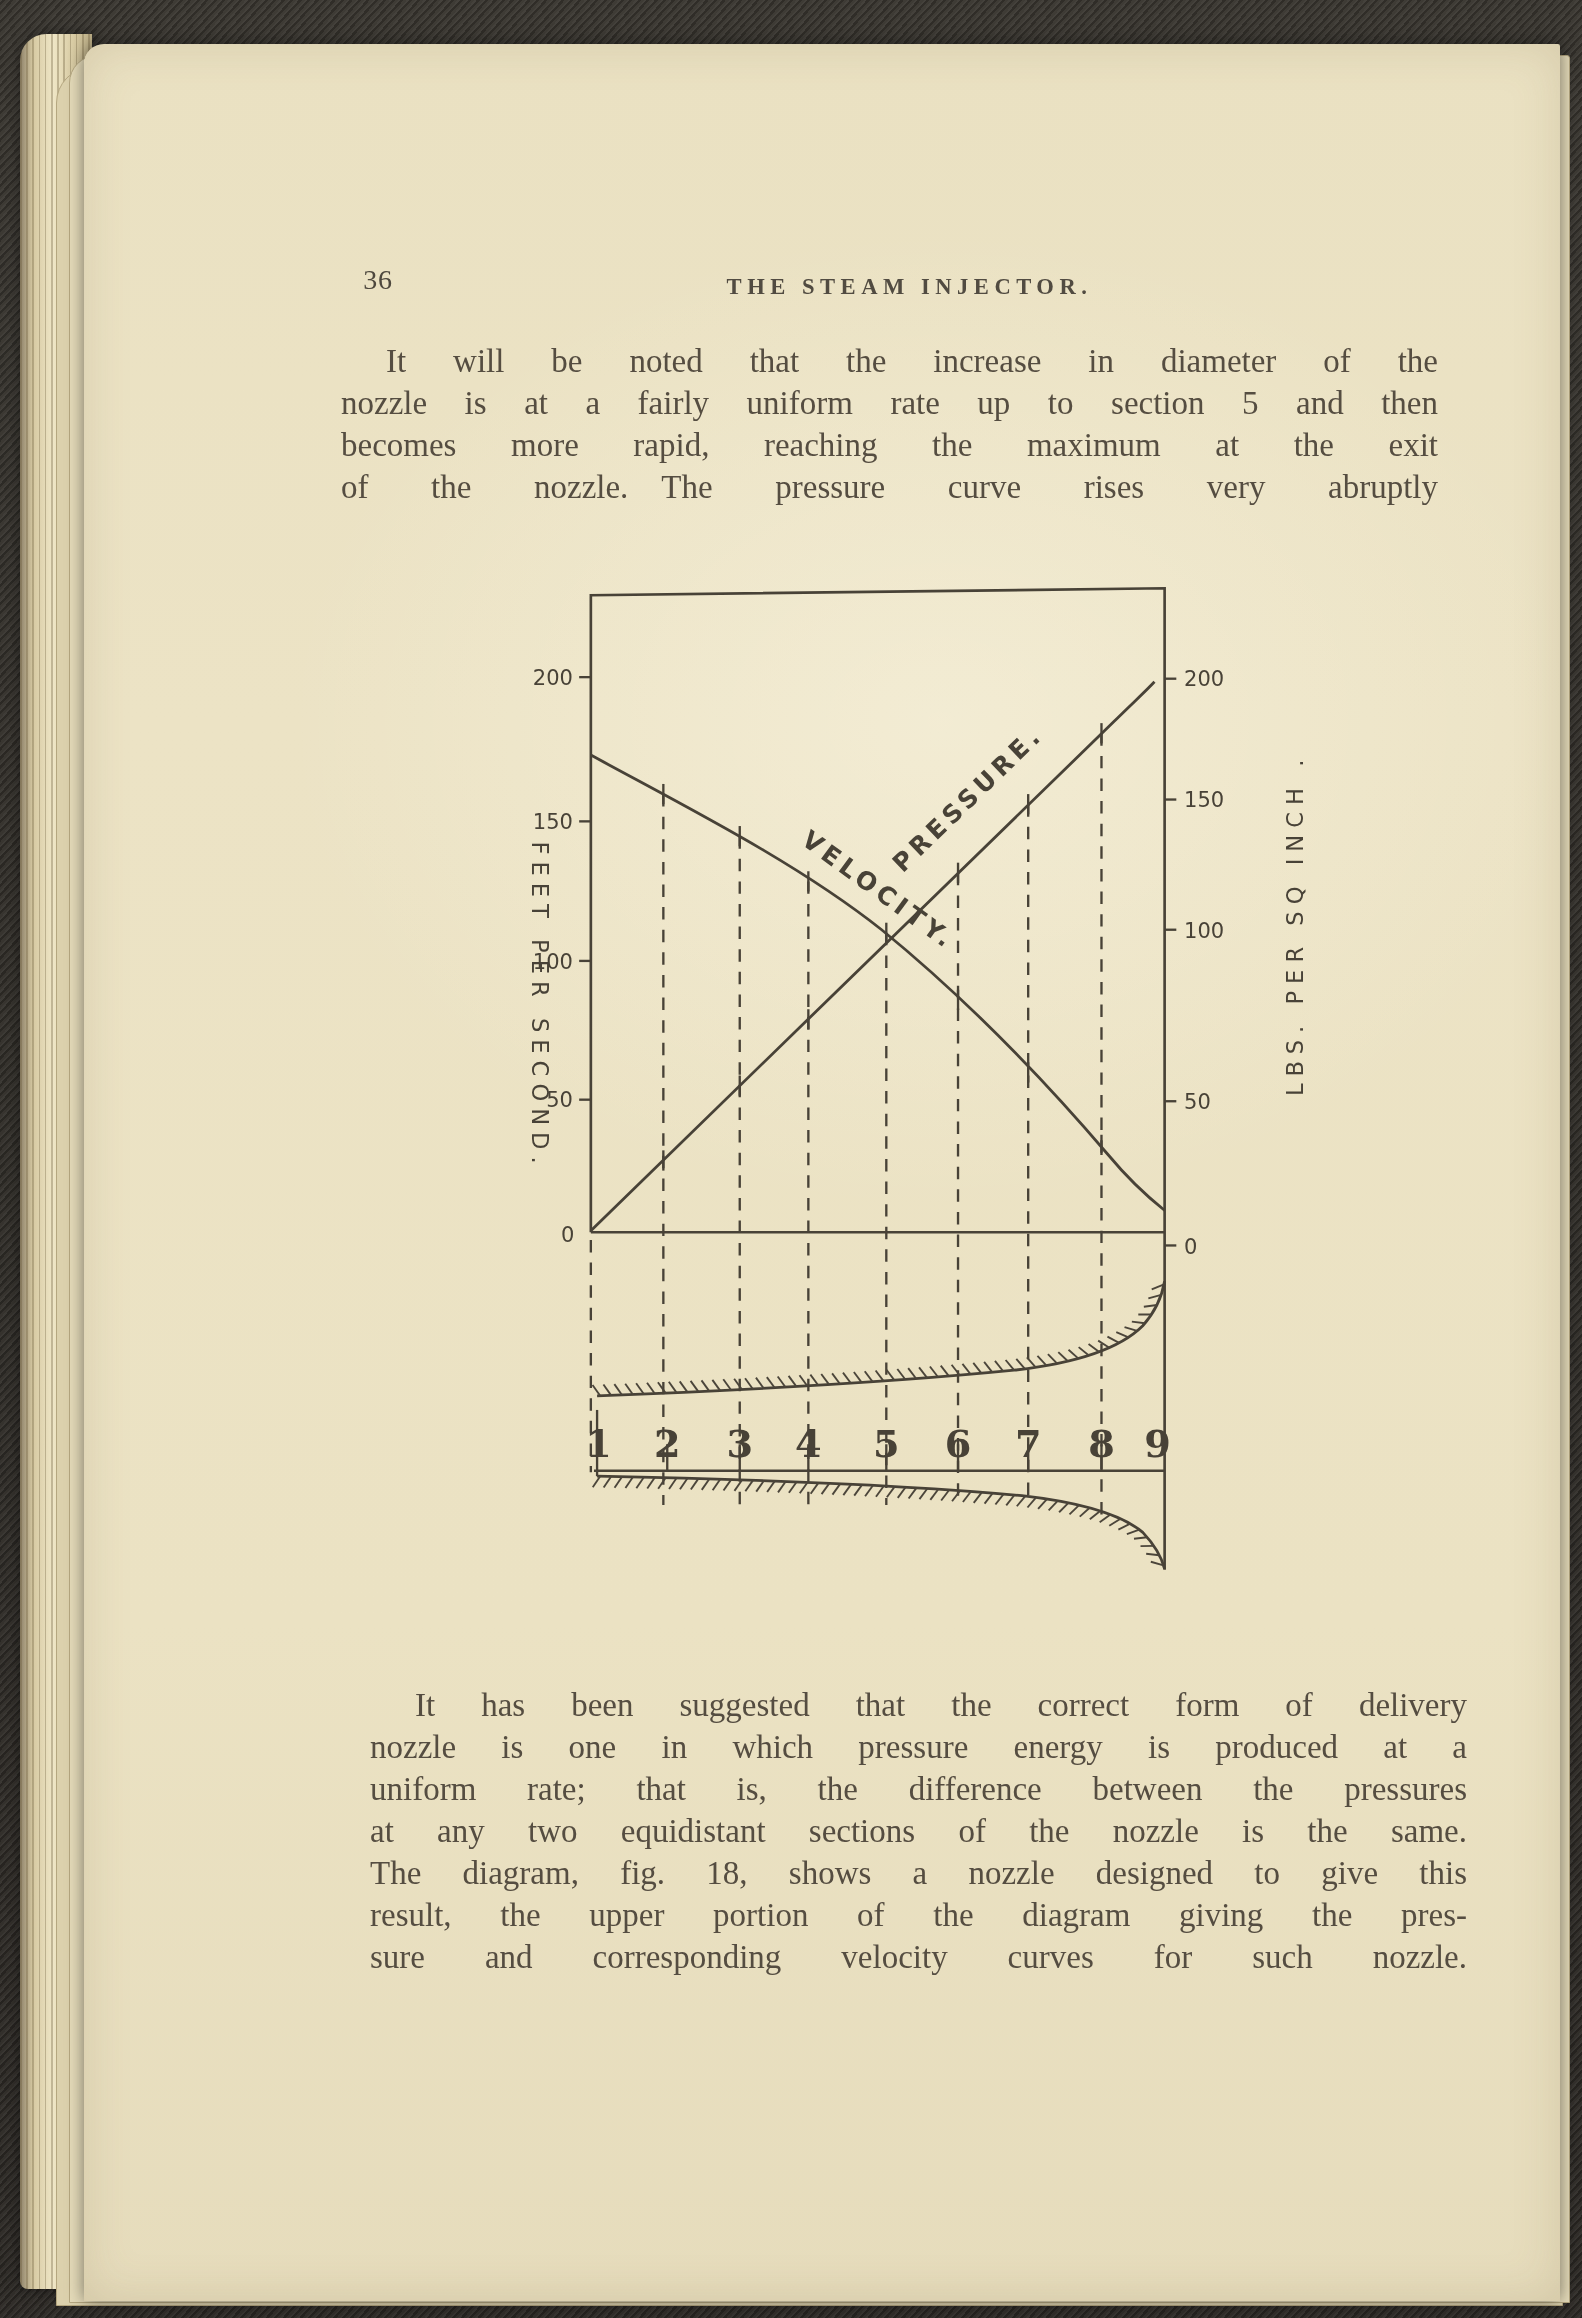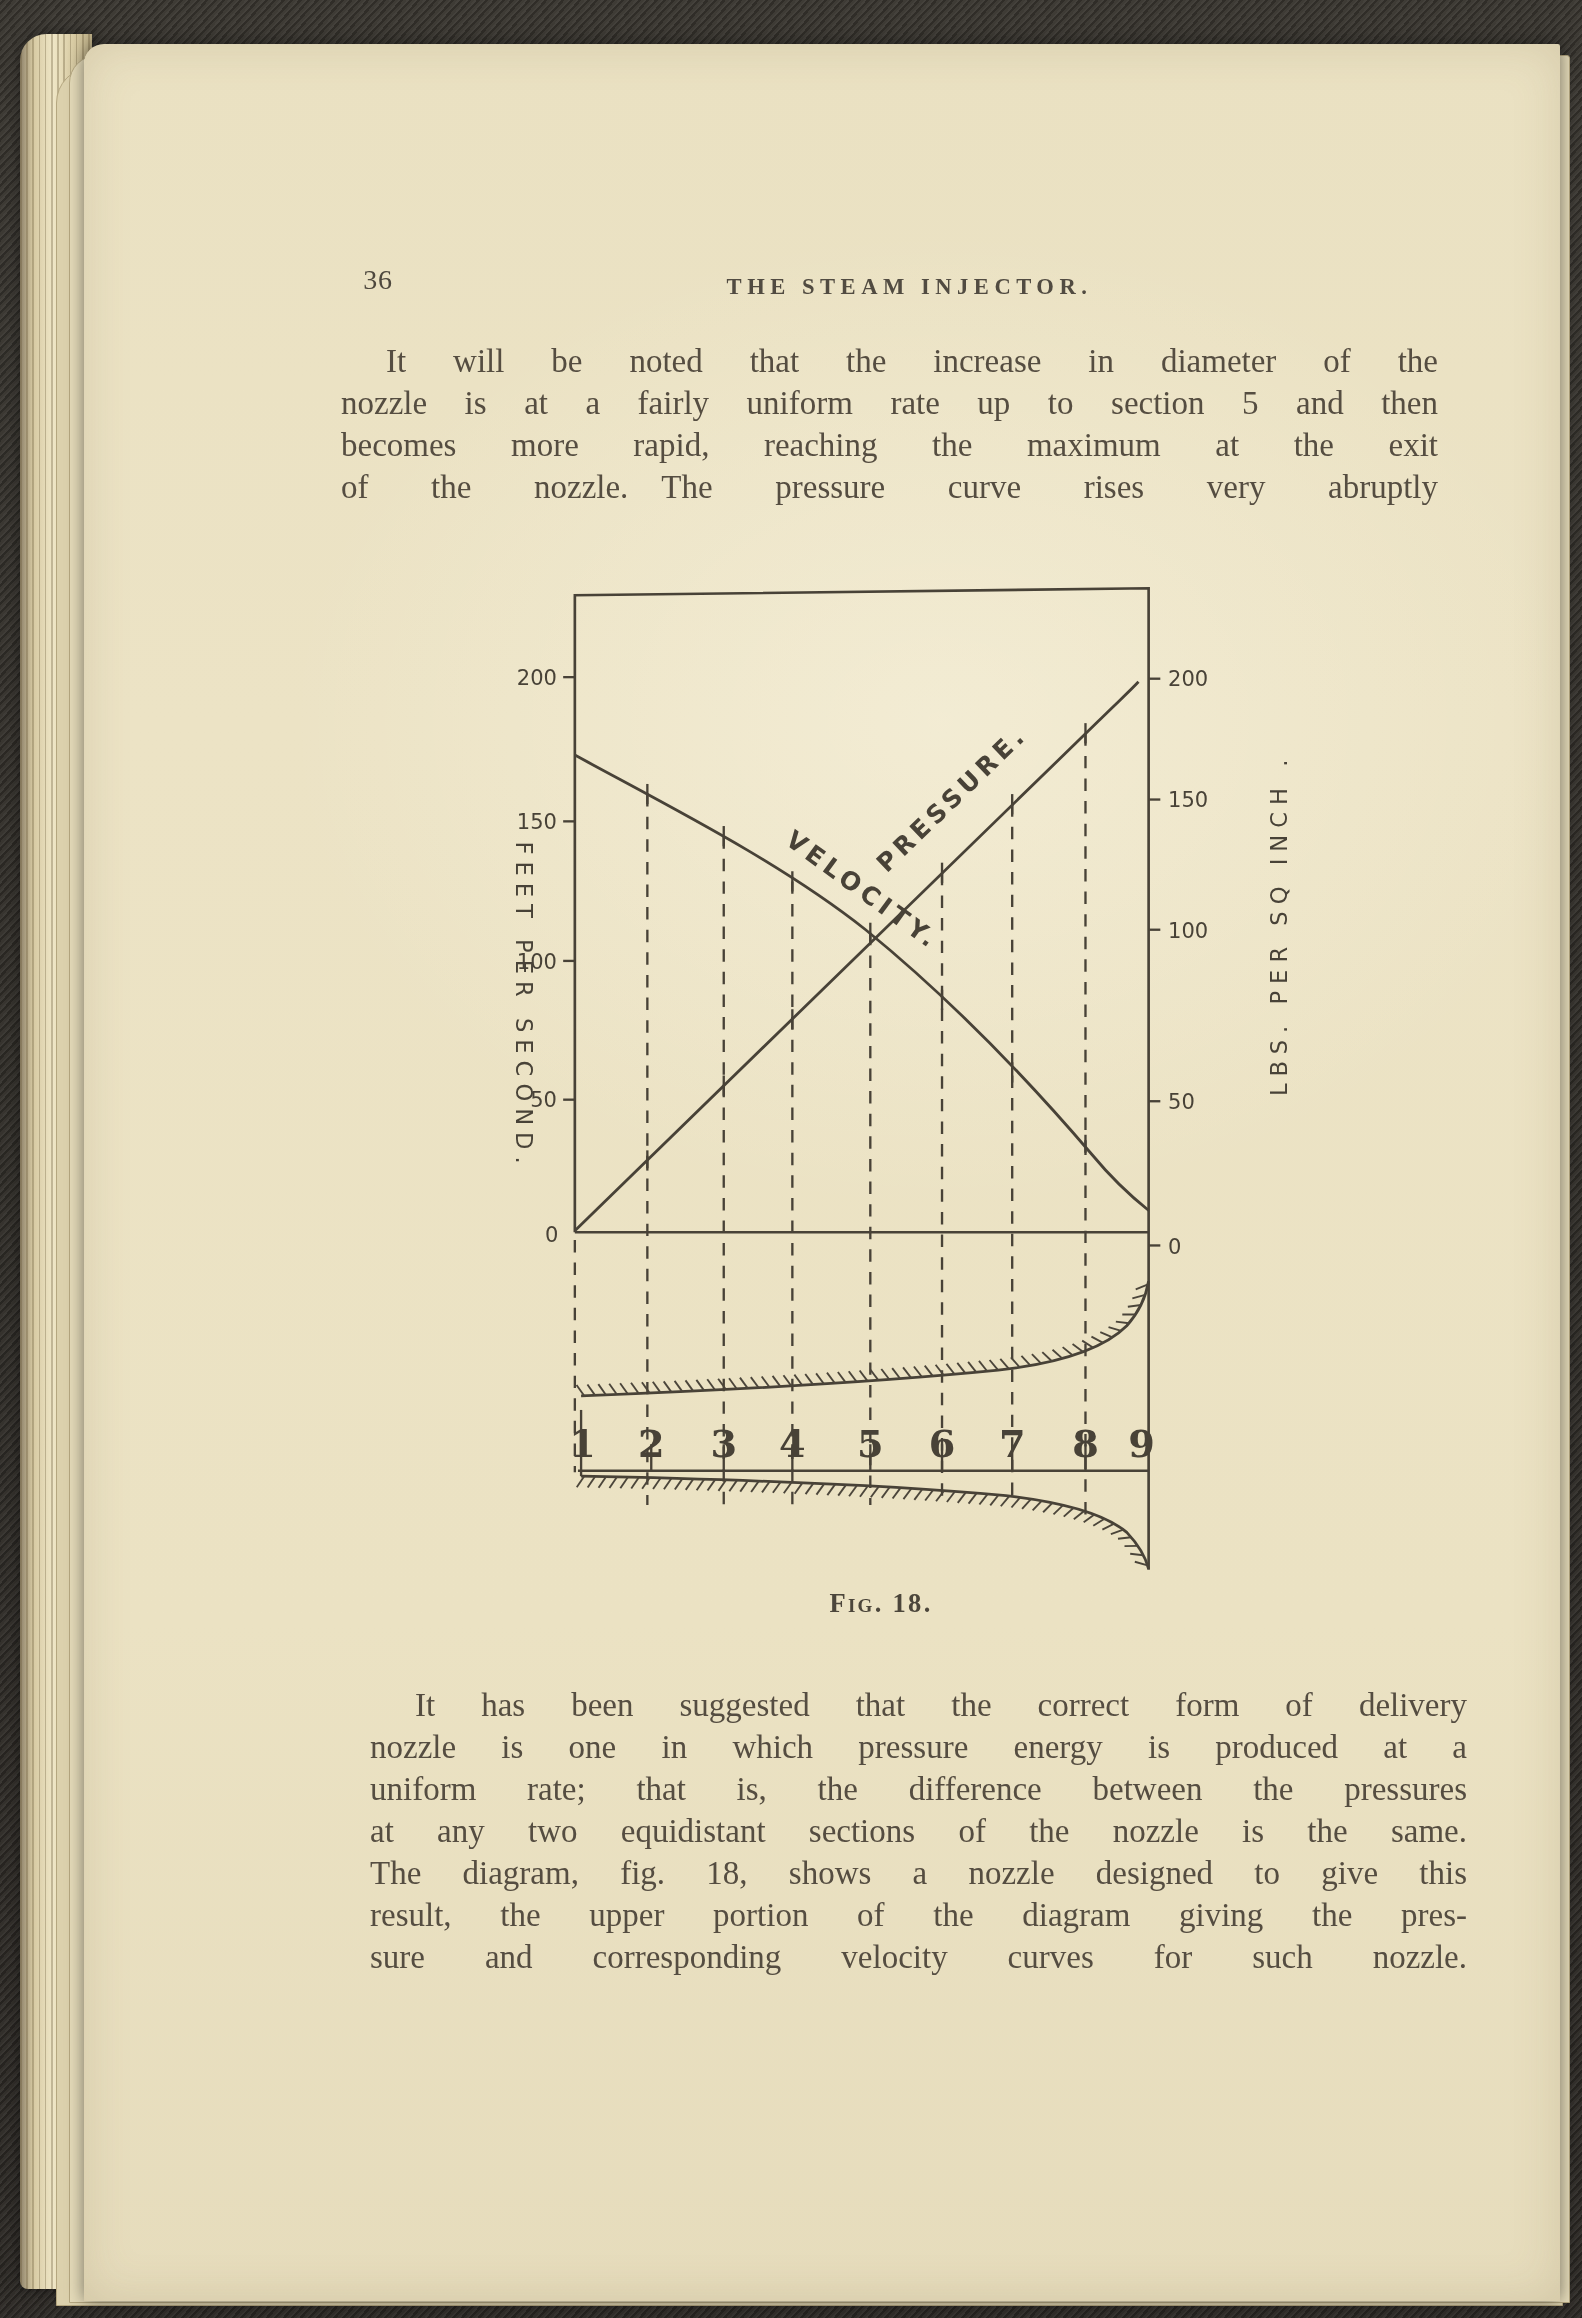--- a/index.html
+++ b/index.html
@@ -25,21 +25,21 @@
     box-shadow:inset 0 0 47px rgba(120,100,60,0.18), 0 0 17px rgba(0,0,0,0.5);}
   .header-row{position:absolute;left:361px;top:264px;width:1097px;height:34px;color:#4e483e;}
   .page-num{position:absolute;left:2.3px;top:0;font-size:28px;letter-spacing:0.8px;}
   .running-head{position:absolute;left:0;right:0;text-align:center;font-size:22.6px;font-weight:700;letter-spacing:5.5px;color:#514b41;margin-top:10px;}
   .para{position:absolute;left:341px;width:1097px;color:#554d41;font-size:33px;line-height:42px;}
   #para1{top:308px;margin-top:32px;}
   #para2{top:1684px;margin-left:29px;}
   .tline{text-align:justify;text-align-last:justify;white-space:normal;}
   .tline.last{text-align-last:left;}
   .tline.indent{text-indent:45px;}
-  .figure-wrap{position:absolute;left:468px;top:568px;width:920px;height:1054px;}
+  .figure-wrap{position:absolute;left:484px;top:568px;width:920px;height:1054px;}
   .fig-caption{position:absolute;left:413px;top:1588px;width:936px;text-align:center;
     font-size:26.5px;font-variant:small-caps;letter-spacing:2.3px;color:#4c463b;font-weight:600;}
   svg text{fill:#484237;}
   .ink{stroke:#484237;fill:none;}
   .hatch line{stroke:#4b453a;stroke-width:2.4;}
   .ticktext{font-family:"DejaVu Sans", sans-serif;font-size:27px;}
   .axistitle{font-family:"DejaVu Sans", sans-serif;font-size:29px;letter-spacing:9px;}
   .curvelabel{font-family:"DejaVu Sans", sans-serif;font-size:32px;font-weight:700;letter-spacing:6px;}
   .sectnum{font-family:"DejaVu Serif", serif;font-size:49px;font-weight:700;}
 </style>
@@ -266,21 +266,20 @@
       <text class="sectnum" x="928" y="1868" text-anchor="middle">3</text>
       <text class="sectnum" x="1016" y="1868" text-anchor="middle">4</text>
       <text class="sectnum" x="1116" y="1868" text-anchor="middle">5</text>
       <text class="sectnum" x="1208" y="1868" text-anchor="middle">6</text>
       <text class="sectnum" x="1298" y="1868" text-anchor="middle">7</text>
       <text class="sectnum" x="1392" y="1868" text-anchor="middle">8</text>
       <text class="sectnum" x="1464" y="1868" text-anchor="middle">9</text>
     </svg>
   </div>
 
-  <div class="fig-caption">Fig. 18.</div>
 
   <div class="para" id="para2">
     <div class="tline indent">It has been suggested that the correct form of delivery</div>
     <div class="tline">nozzle is one in which pressure energy is produced at a</div>
     <div class="tline">uniform rate; that is, the difference between the pressures</div>
     <div class="tline">at any two equidistant sections of the nozzle is the same.</div>
     <div class="tline">The diagram, fig. 18, shows a nozzle designed to give this</div>
     <div class="tline">result, the upper portion of the diagram giving the pres-</div>
     <div class="tline">sure and corresponding velocity curves for such nozzle.</div>
   </div>

